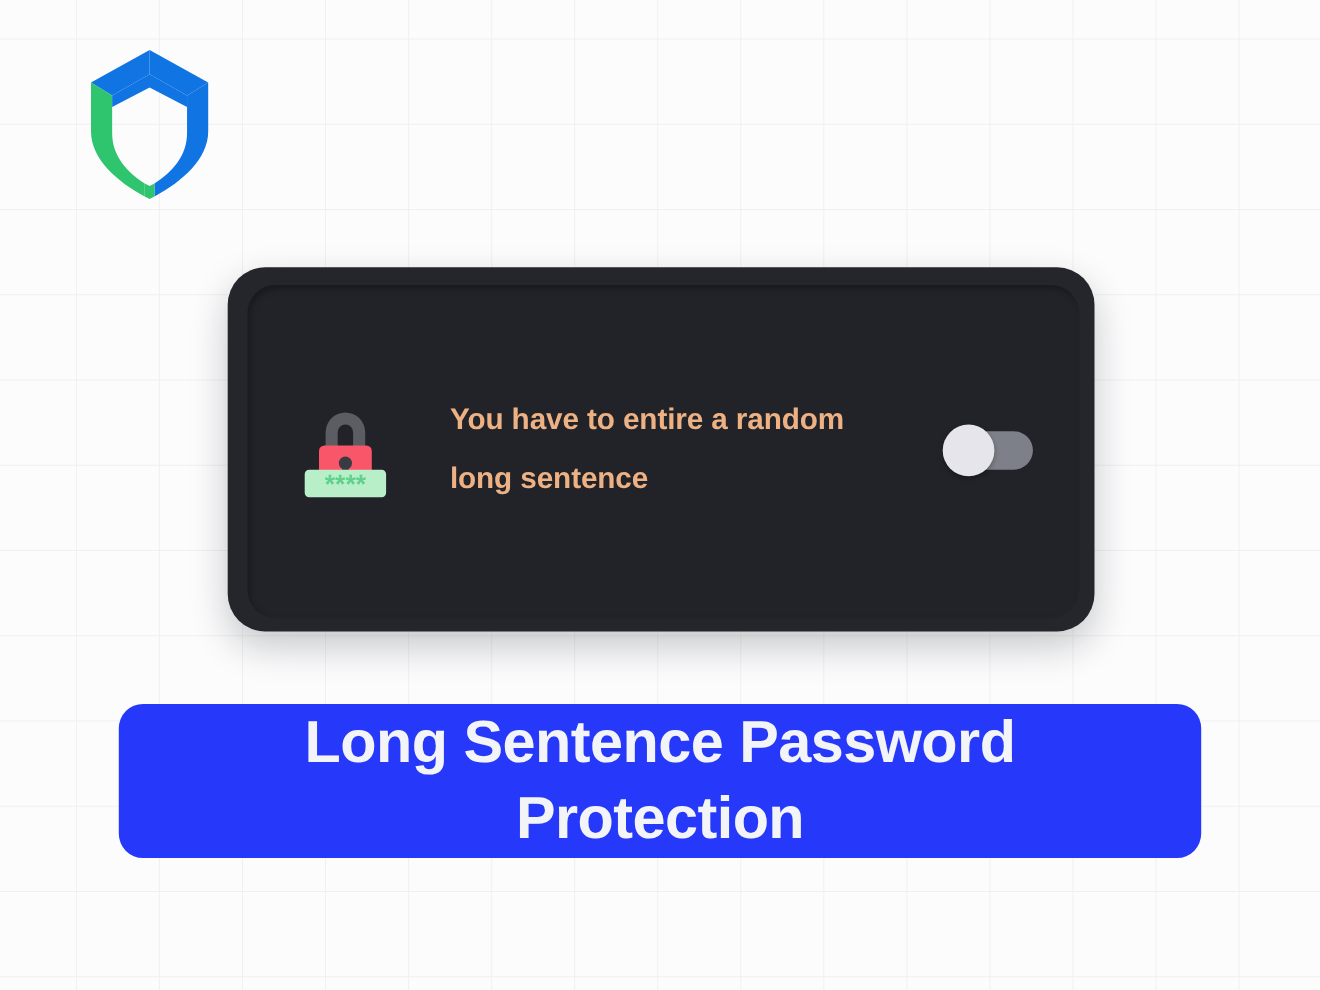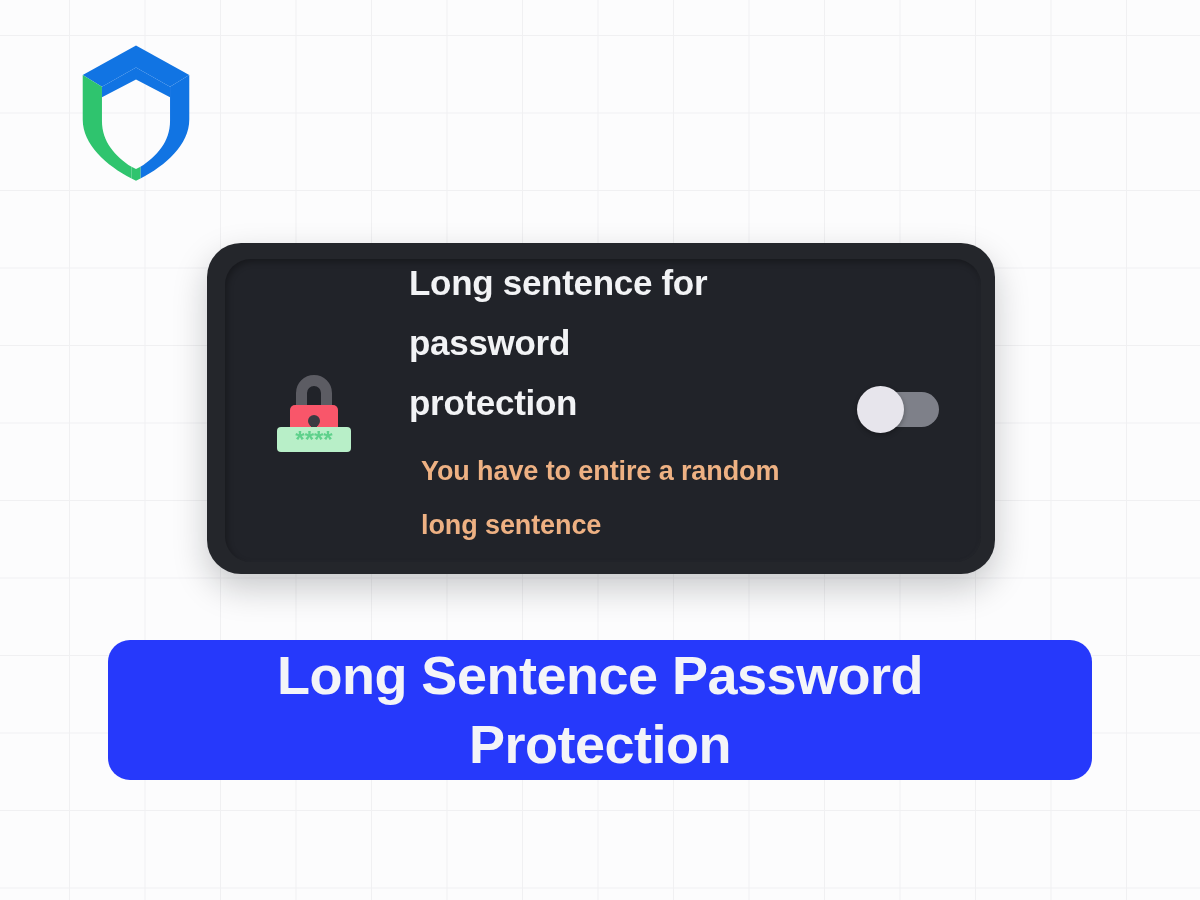--- a/index.html
+++ b/index.html
@@ -94,21 +94,21 @@
     letter-spacing: -0.3px;
     max-width: 300px;
     margin: 0;
   }
   .card-sub {
     color: #eeb183;
     font-size: 27px;
     font-weight: 700;
     line-height: 1.98;
     letter-spacing: -0.1px;
-    margin: 12px;
+    margin: 0;
     max-width: 420px;
   }
 
   
   .toggle {
     flex: 0 0 auto;
     position: relative;
     width: 82px;
     height: 46px;
     margin-left: 10px;
@@ -197,21 +197,20 @@
           <rect x="47" y="62" width="6" height="13" rx="3" fill="#3A3B42"></rect>
 
           <rect x="13" y="68" width="74" height="25" rx="4" fill="#B8EFC8"></rect>
           <g fill="#5FD18C" font-family="'Liberation Sans', sans-serif" font-size="24" font-weight="700">
             <text x="50" y="89" text-anchor="middle">****</text>
           </g>
         </svg>
       </div>
 
       <div class="card-text">
-        <p class="card-title">Long sentence for password protection</p>
         <p class="card-sub">You have to entire a random long sentence</p>
       </div>
 
       <div class="toggle">
         <div class="toggle-track"></div>
         <div class="toggle-knob"></div>
       </div>
 
     </div>
   </div>

